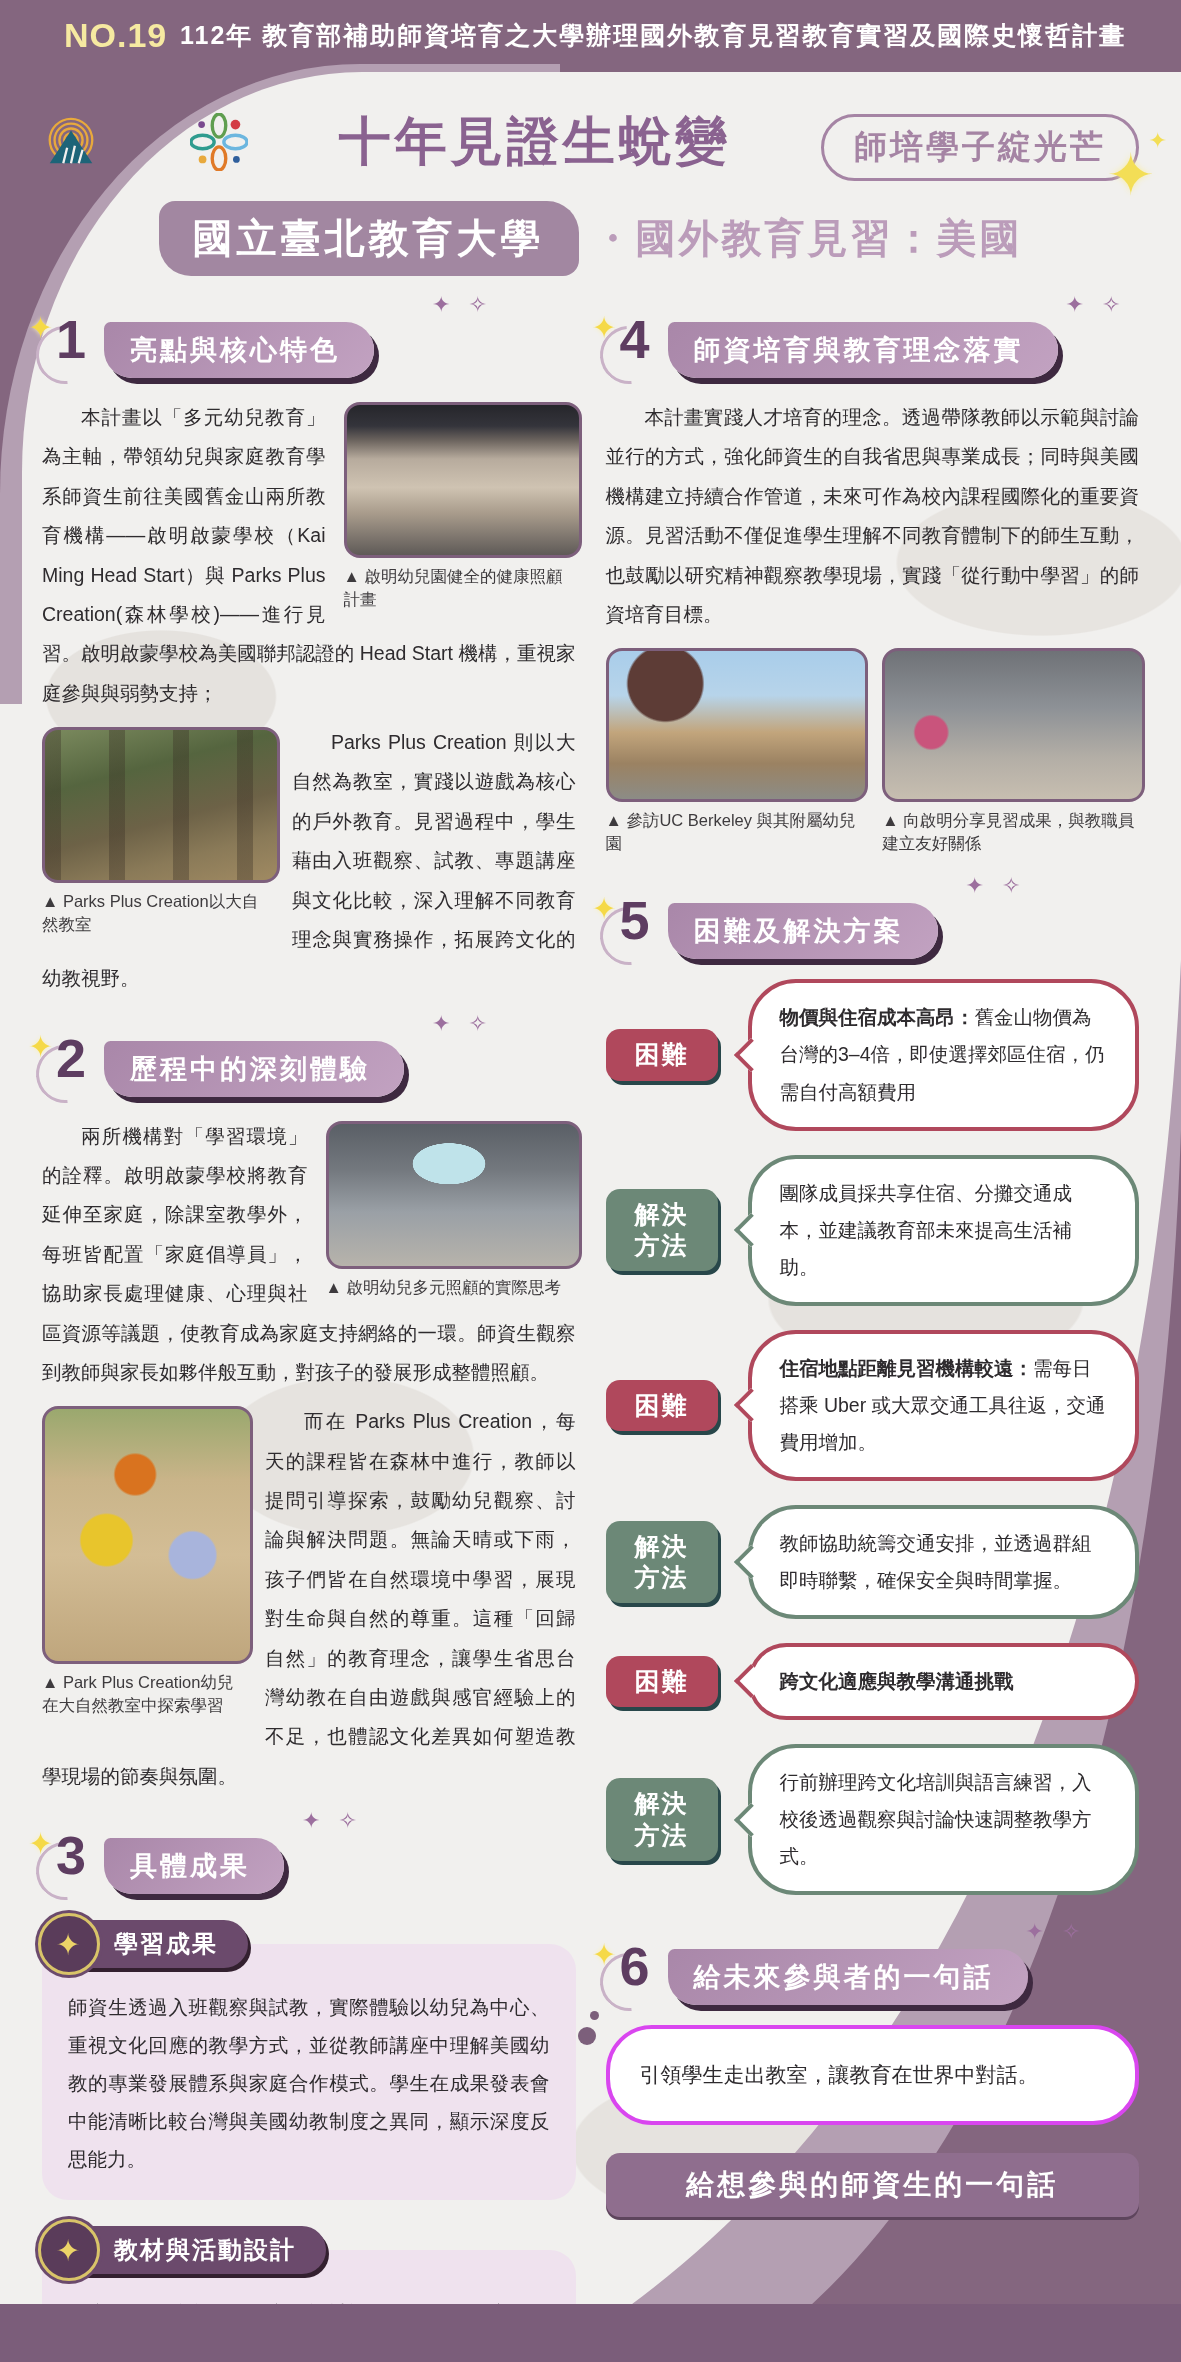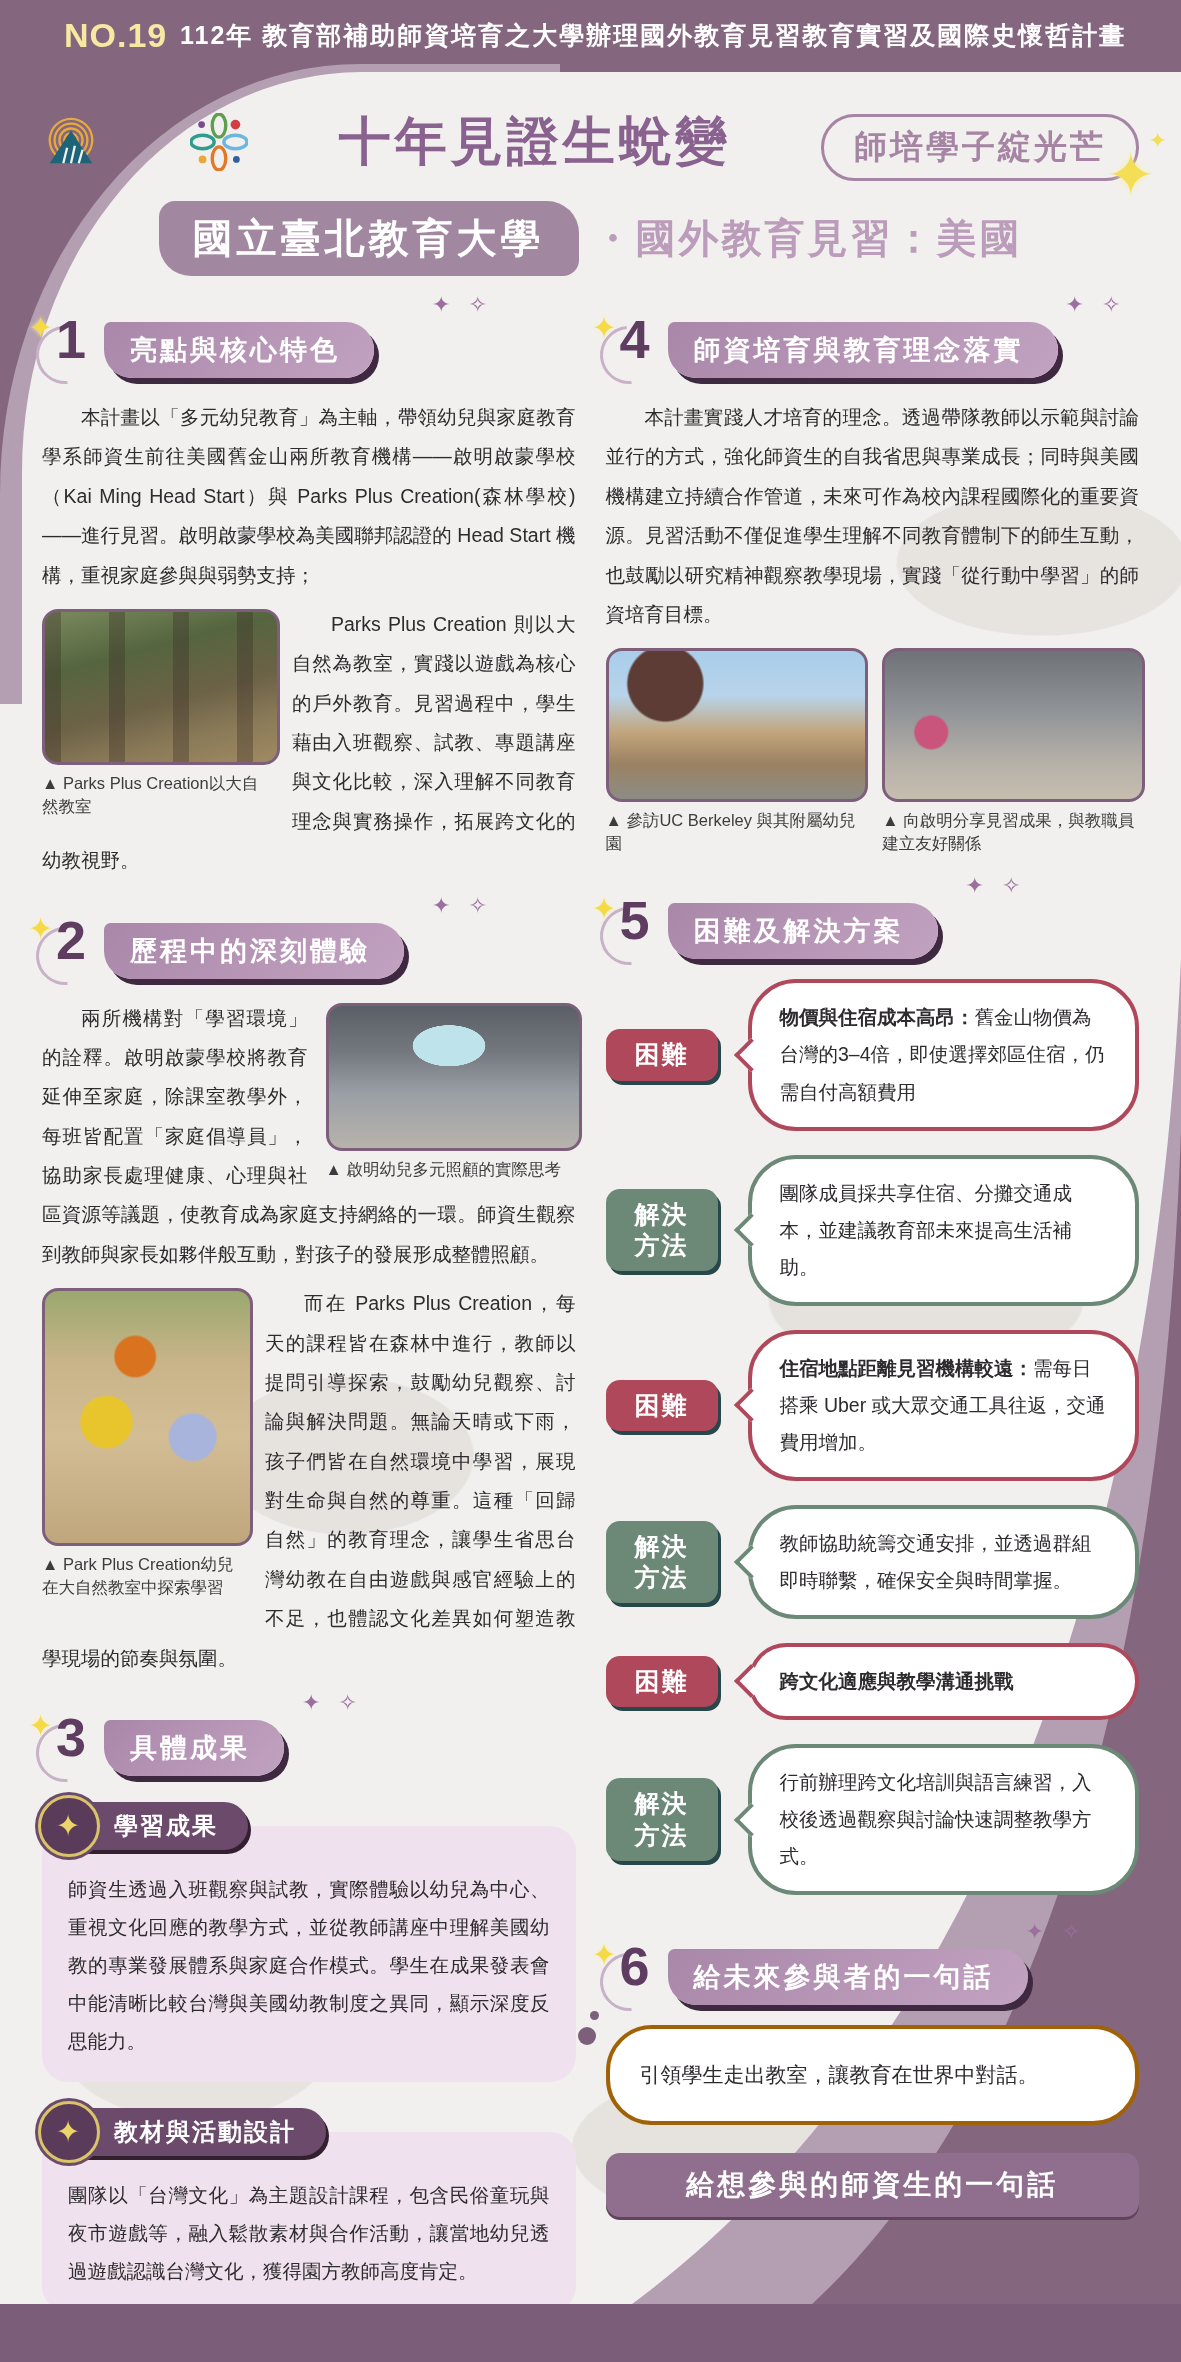--- a/index.html
+++ b/index.html
@@ -103,21 +103,21 @@
   .bubble.sol{border:4px solid #6c8877;}
   .bubble::before{content:"";position:absolute;left:-13px;top:50%;width:20px;height:20px;background:#fff;
     transform:translateY(-50%) rotate(45deg);}
   .bubble.diff::before{border-left:4px solid #b0485c;border-bottom:4px solid #b0485c;}
   .bubble.sol::before{border-left:4px solid #6c8877;border-bottom:4px solid #6c8877;}
   .bubble b{font-weight:900;}
 
   
   .s6-bar{background:#8f6e8e;color:#fff;text-align:center;font-size:28px;font-weight:900;letter-spacing:3px;
     padding:13px 10px;border-radius:14px;margin:18px 0 24px;box-shadow:0 3px 0 #5e455d;}
-  .s6-quote{position:relative;background:#fff;border:4px solid #a16207;border-radius:46px;
+  .s6-quote{position:relative;background:#fff;border:4px solid #d946ef;border-radius:46px;
     padding:32px 30px;font-size:21px;color:#2e2b2e;margin-bottom:28px;}
   .s6-quote .dots{position:absolute;left:-34px;top:-18px;width:30px;height:60px;}
   .s6-quote .dots i{position:absolute;border-radius:50%;background:#7c5f7b;display:block;}
   .s6-quote .dots i:nth-child(1){width:9px;height:9px;left:14px;top:0;}
   .s6-quote .dots i:nth-child(2){width:18px;height:18px;left:2px;top:16px;}
 
   
   .ph-kaiming{background:linear-gradient(180deg,#26262b 0%,#34343b 14%,#6e6660 24%,#b7ab9d 36%,#cfc3b2 55%,#a99c8c 72%,#7e766e 88%,#5f5a57 100%);}
   .ph-forest{background:repeating-linear-gradient(90deg,rgba(55,45,35,.35) 0 16px,rgba(0,0,0,0) 16px 64px),linear-gradient(165deg,#7b8a5e 0%,#55653f 30%,#6d6247 58%,#8a7a58 78%,#a08a62 100%);}
   .ph-present{background:radial-gradient(ellipse 60px 34px at 48% 28%,#bfe3ea 0 60%,transparent 61%),linear-gradient(180deg,#5a5f66 0%,#73787e 32%,#9aa0a6 62%,#b7b3ab 100%);}
@@ -190,20 +190,24 @@
         <div class="sec-head first">
           <div class="num-wrap">
             <span class="nstar">✦</span>
             <span class="crescent"></span>
             <span class="num">1</span>
           </div>
           <div class="sec-pill">亮點與核心特色</div>
           <span class="sec-sparkles">✦ ✧</span>
         </div>
         <div class="flow">
+          <figure class="pcard w232 fr">
+            <div class="photo ph-kaiming"></div>
+            <figcaption class="cap">▲ 啟明幼兒園健全的健康照顧計畫</figcaption>
+          </figure>
           <p class="para">本計畫以「多元幼兒教育」為主軸，帶領幼兒與家庭教育學系師資生前往美國舊金山兩所教育機構——啟明啟蒙學校（Kai Ming Head Start）與 Parks Plus Creation(森林學校)——進行見習。啟明啟蒙學校為美國聯邦認證的 Head Start 機構，重視家庭參與與弱勢支持；</p>
         </div>
         <div class="flow">
           <figure class="pcard w232 fl">
             <div class="photo ph-forest"></div>
             <figcaption class="cap">▲ Parks Plus Creation以大自然教室</figcaption>
           </figure>
           <p class="para">Parks Plus Creation 則以大自然為教室，實踐以遊戲為核心的戶外教育。見習過程中，學生藉由入班觀察、試教、專題講座與文化比較，深入理解不同教育理念與實務操作，拓展跨文化的幼教視野。</p>
         </div>
 

